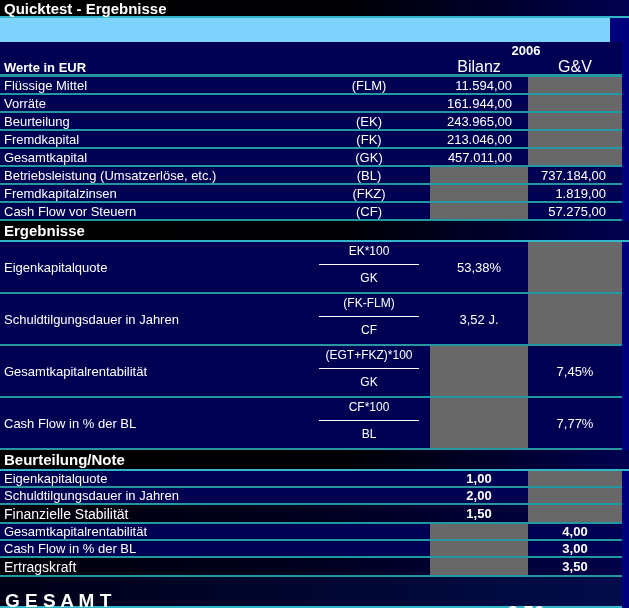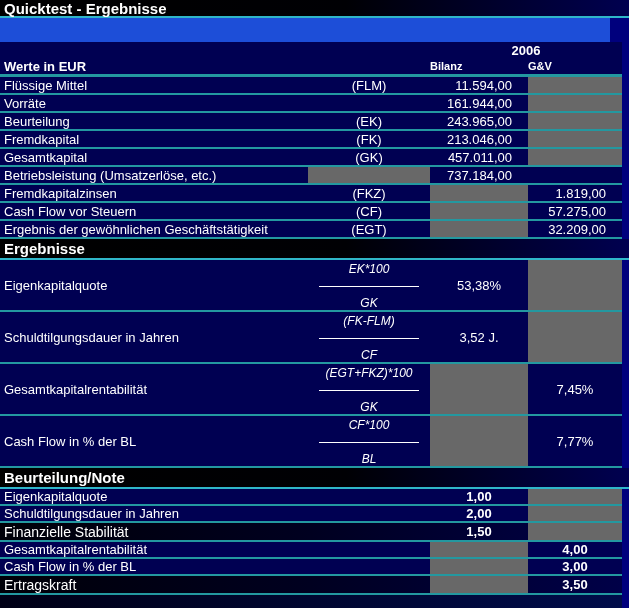--- a/index.html
+++ b/index.html
@@ -3,21 +3,21 @@
 <meta charset="utf-8">
 <style>
   * { box-sizing: border-box; margin: 0; padding: 0; }
   html, body { width: 629px; height: 608px; }
   body {
     font-family: "Liberation Sans", sans-serif;
     background: #00007d;
     color: #ffffff;
     overflow: hidden;
   }
-  .sheet { width: 610px; height: 608px; background: #1d4ed8; }
+  .sheet { width: 610px; height: 608px; background: #7dd3fc; }
 
   
   .bar {
     width: 629px;
     background: linear-gradient(90deg, #000000 0%, #000004 55%, #000050 100%);
     font-weight: bold;
     font-size: 15px;
     display: flex;
     align-items: center;
     padding-left: 4px;
@@ -34,21 +34,21 @@
     margin-top: 24px;
   }
   .hdr-year { text-align: center; font-weight: bold; font-size: 13px; }
   .hdr-row2 {
     width: 622px; height: 19px; background: #000052;
     display: grid; grid-template-columns: 308px 122px 98px 94px;
     align-items: center;
     border-bottom: 3px solid #2398a0;
   }
   .hdr-label { font-weight: bold; font-size: 13px; padding-left: 4px; }
-  .hdr-col { font-weight: bold; font-size: 11px; text-align: left; }
+  .hdr-col { font-weight: normal; font-size: 16px; text-align: center; }
 
   
   .row {
     width: 622px; height: 18px; background: #000052;
     display: grid; grid-template-columns: 308px 122px 98px 94px;
     align-items: center;
     border-bottom: 2px solid #2398a0;
     font-size: 13px;
   }
   .row .lab { padding-left: 4px; white-space: nowrap; }
@@ -59,21 +59,21 @@
   
   .row-tall {
     width: 622px; height: 52px; background: #000052;
     display: grid; grid-template-columns: 308px 122px 98px 94px;
     border-bottom: 2px solid #2398a0;
     font-size: 13px;
   }
   .row-tall .lab { padding-left: 4px; display: flex; align-items: center; }
   .frac {
     display: flex; flex-direction: column; justify-content: space-between;
-    align-items: center; height: 100%; padding: 2px 0 0 0; font-size: 12px; font-style: italic;
+    align-items: center; height: 100%; padding: 2px 0 7px 0; font-size: 12px;
   }
   .frac-line { width: 100px; height: 1px; background: #ffffff; }
   .center-val { display: flex; align-items: center; justify-content: center; }
 
   
   .b-row {
     width: 622px; height: 17px; background: #000052;
     display: grid; grid-template-columns: 308px 122px 98px 94px;
     align-items: center;
     border-bottom: 2px solid #2398a0;
@@ -143,40 +143,35 @@
     <div class="cell-gray"></div>
   </div>
   <div class="row">
     <div class="lab">Gesamtkapital</div>
     <div class="code">(GK)</div>
     <div class="val">457.011,00</div>
     <div class="cell-gray"></div>
   </div>
   <div class="row">
     <div class="lab">Betriebsleistung (Umsatzerlöse, etc.)</div>
+    <div class="code">(BL)</div>
     <div class="cell-gray"></div>
     <div class="val">737.184,00</div>
   </div>
   <div class="row">
     <div class="lab">Fremdkapitalzinsen</div>
     <div class="code">(FKZ)</div>
     <div class="cell-gray"></div>
     <div class="val">1.819,00</div>
   </div>
   <div class="row">
     <div class="lab">Cash Flow vor Steuern</div>
     <div class="code">(CF)</div>
     <div class="cell-gray"></div>
     <div class="val">57.275,00</div>
-  </div>
-  <div class="row">
-    <div class="lab">Ergebnis der gewöhnlichen Geschäftstätigkeit</div>
-    <div class="code">(EGT)</div>
-    <div class="cell-gray"></div>
-    <div class="val">32.209,00</div>
   </div>
 
   <div class="bar section-bar">
     <span>Ergebnisse</span>
   </div>
 
   <div class="row-tall">
     <div class="lab">Eigenkapitalquote</div>
     <div class="frac">
       <span>EK*100</span>

